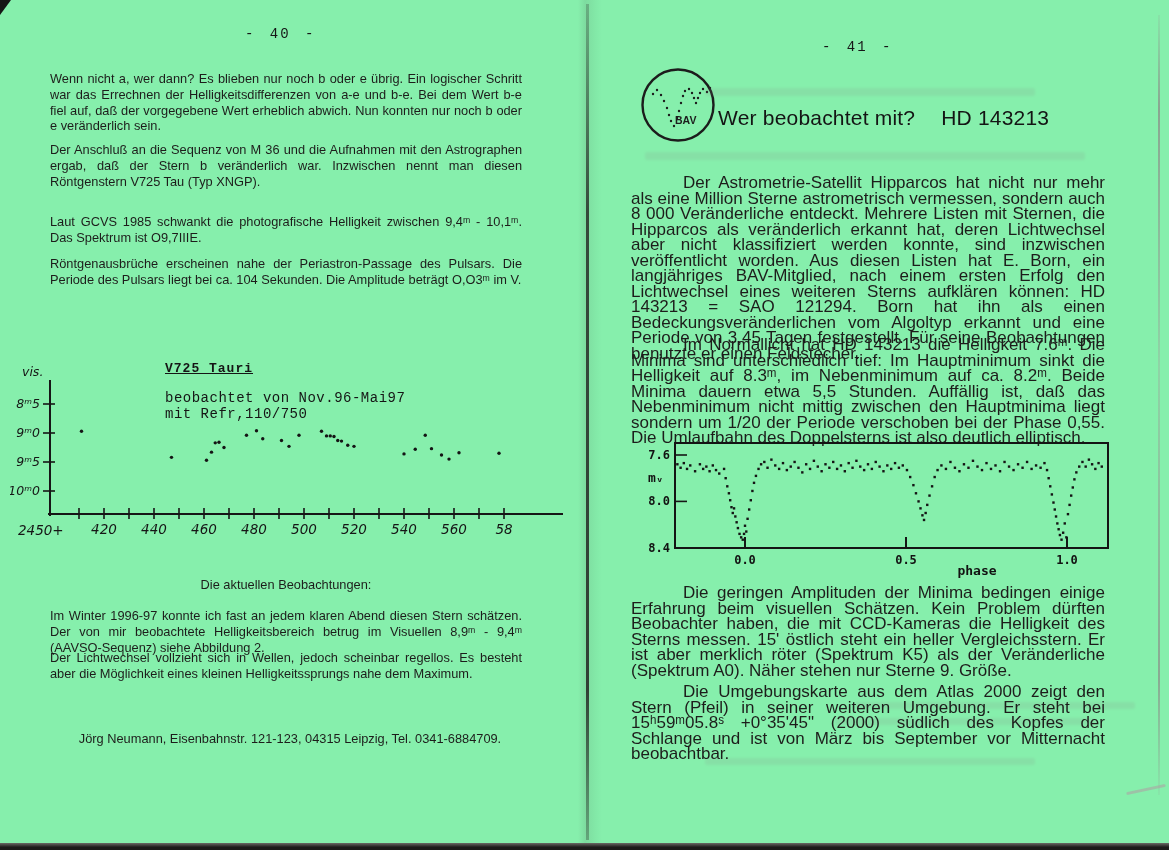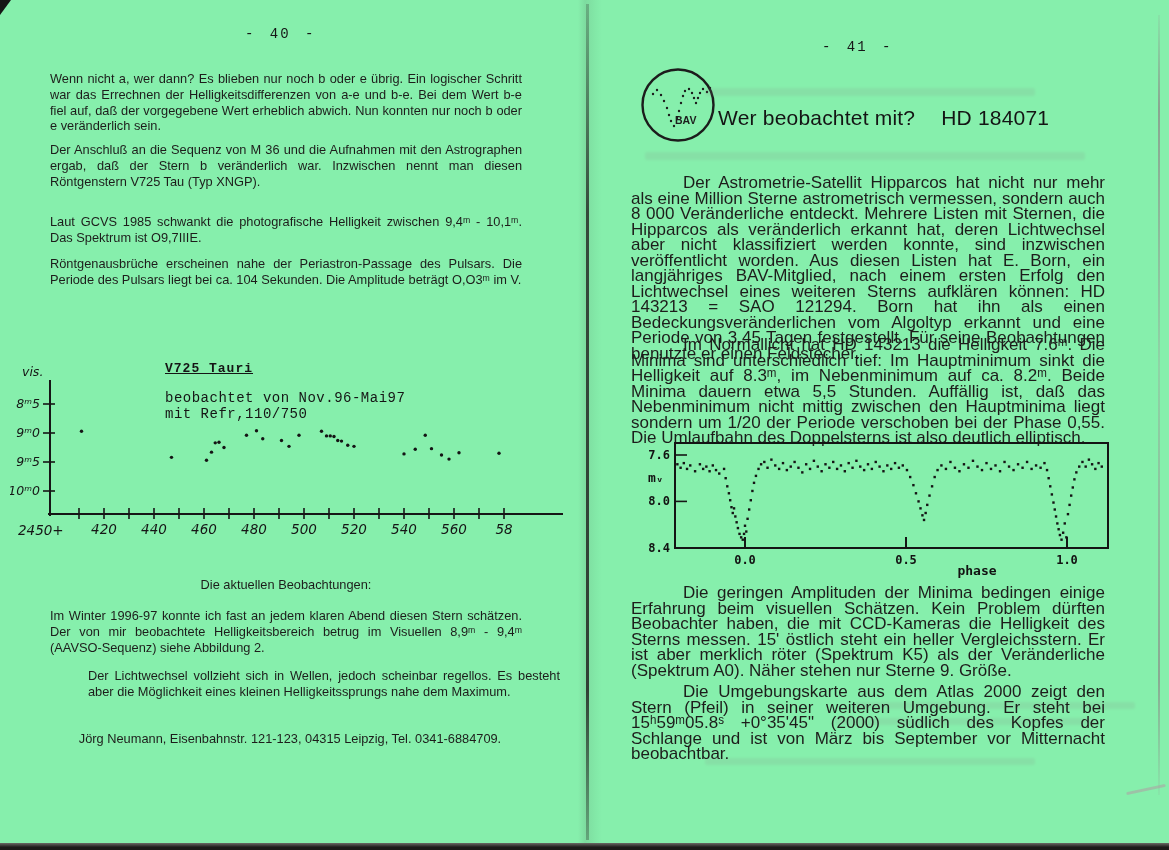--- a/index.html
+++ b/index.html
@@ -136,21 +136,21 @@
         </svg>
       <div class="chart-title" style="left:155px;top:9px;">V725 Tauri</div>
       <div class="chart-ann" style="left:155px;top:38px;">
         <div>beobachtet von Nov.96-Mai97</div>
         <div>mit Refr,110/750</div>
       </div>
     </div>
 
     <p class="para plain" style="left:50px;top:577px;width:472px;">Die aktuellen Beobachtungen:</p>
     <p class="para" style="left:50px;top:608px;width:472px;">Im Winter 1996-97 konnte ich fast an jedem klaren Abend diesen Stern schätzen. Der von mir beobachtete Helligkeitsbereich betrug im Visuellen 8,9ᵐ - 9,4ᵐ (AAVSO-Sequenz) siehe Abbildung 2.</p>
-    <p class="para" style="left:50px;top:668px;width:472px;margin-left:38px;">Der Lichtwechsel vollzieht sich in Wellen, jedoch scheinbar regellos. Es besteht aber die Möglichkeit eines kleinen Helligkeitssprungs nahe dem Maximum.</p>
+    <p class="para" style="left:50px;top:650px;width:472px;">Der Lichtwechsel vollzieht sich in Wellen, jedoch scheinbar regellos. Es besteht aber die Möglichkeit eines kleinen Helligkeitssprungs nahe dem Maximum.</p>
     <p class="para plain" style="left:50px;top:731px;width:480px;">Jörg Neumann, Eisenbahnstr. 121-123, 04315 Leipzig, Tel. 0341-6884709.</p>
   </div>
 
   <div class="page page-right">
     <div class="pagenum" style="left:237px;top:39px;">- 41 -</div>
 
     <div class="logo" style="left:56px;top:68px;">
       <svg width="74" height="74" viewBox="0 0 74 74">
         <circle cx="37" cy="37" r="35.5" fill="none" stroke="#1c1c1c" stroke-width="2.4"></circle>
         <g fill="#1c1c1c">
@@ -175,21 +175,21 @@
           <circle cx="59" cy="25" r="1.2"></circle>
             <circle cx="62" cy="21" r="1.2"></circle>
             <circle cx="66" cy="24" r="1.2"></circle>
           <circle cx="69" cy="20" r="1.2"></circle>
         </g>
         <text x="34" y="56" font-family="Liberation Sans, sans-serif" font-size="10.5" font-weight="bold" fill="#1c1c1c">BAV</text>
       </svg>
     </div>
 
     <div class="heading" style="left:133px;top:106px;">
-      <span>Wer beobachtet mit?</span><span class="gap"></span><span>HD 184071</span>
+      <span>Wer beobachtet mit?</span><span class="gap"></span><span>HD 143213</span>
     </div>
 
     <div class="bleed" style="left:120px;top:88px;width:330px;height:8px;"></div>
     <div class="bleed" style="left:60px;top:152px;width:440px;height:8px;"></div>
     <div class="bleed" style="left:270px;top:702px;width:280px;height:7px;"></div>
     <div class="bleed" style="left:250px;top:718px;width:260px;height:7px;"></div>
     <div class="bleed" style="left:120px;top:758px;width:330px;height:7px;"></div>
 
     <p class="para indent" style="left:46px;top:175px;width:474px;">Der Astrometrie-Satellit Hipparcos hat nicht nur mehr als eine Million Sterne astrometrisch vermessen, sondern auch 8 000 Veränderliche entdeckt. Mehrere Listen mit Sternen, die Hipparcos als veränderlich erkannt hat, deren Lichtwechsel aber nicht klassifiziert werden konnte, sind inzwischen veröffentlicht worden. Aus diesen Listen hat E. Born, ein langjähriges BAV-Mitglied, nach einem ersten Erfolg den Lichtwechsel eines weiteren Sterns aufklären können: HD 143213 = SAO 121294. Born hat ihn als einen Bedeckungsveränderlichen vom Algoltyp erkannt und eine Periode von 3,45 Tagen festgestellt. Für seine Beobachtungen benutzte er einen Feldstecher.</p>
     <p class="para indent" style="left:46px;top:337px;width:474px;">Im Normallicht hat HD 143213 die Helligkeit 7.6ᵐ. Die Minima sind unterschiedlich tief: Im Hauptminimum sinkt die Helligkeit auf 8.3ᵐ, im Nebenminimum auf ca. 8.2ᵐ. Beide Minima dauern etwa 5,5 Stunden. Auffällig ist, daß das Nebenminimum nicht mittig zwischen den Hauptminima liegt sondern um 1/20 der Periode verschoben bei der Phase 0,55. Die Umlaufbahn des Doppelsterns ist also deutlich elliptisch.</p>

